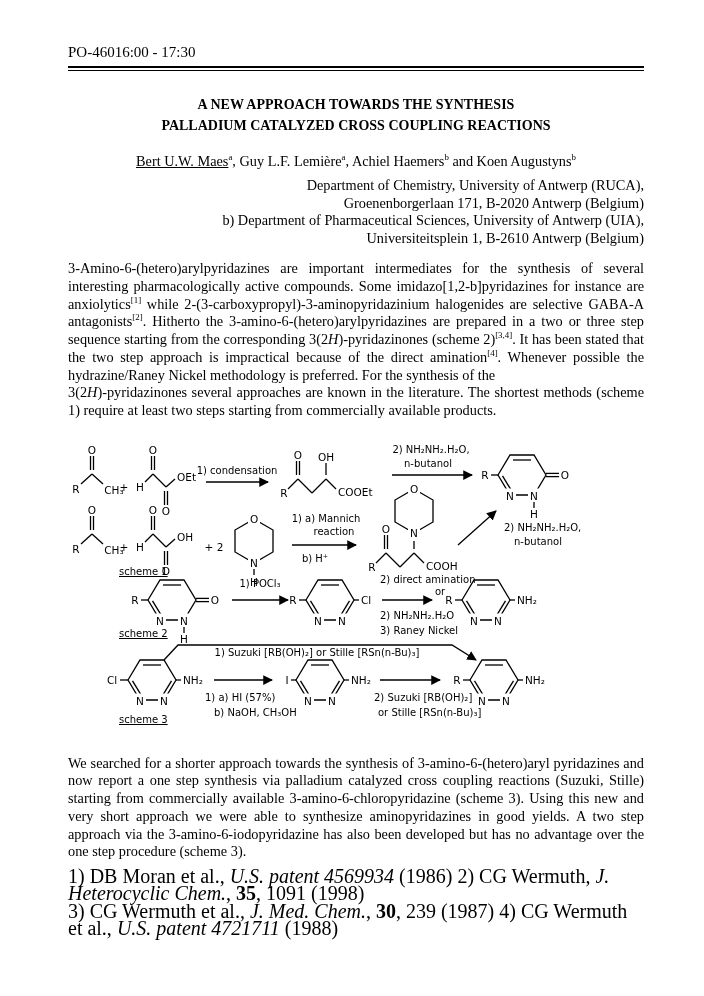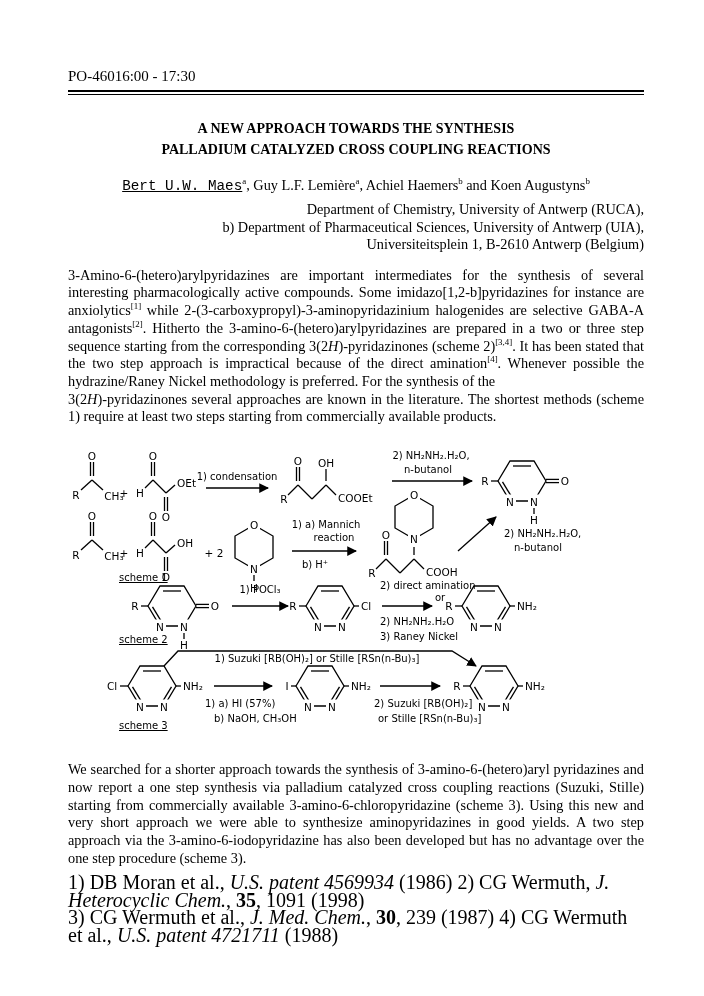--- a/index.html
+++ b/index.html
@@ -1,39 +1,39 @@
 <!DOCTYPE html>
 <html><head>
 <meta charset="utf-8">
 <style>
   html,body{margin:0;padding:0;background:#fff;}
   body{width:704px;height:996px;overflow:hidden;color:#000;
        font-family:"Liberation Serif","DejaVu Serif",serif;}
-  .page{width:704px;height:996px;box-sizing:border-box;padding:68px 60px 0 68px;}
+  .page{width:704px;height:996px;box-sizing:border-box;padding:44px 60px 0 68px;}
 
   
   .hdr{display:flex;align-items:baseline;font-size:15px;}
   .hdr .code{flex:none;}
   .hdr .hdate{flex:1;text-align:center;}
   .hdr .sc{font-variant:small-caps;letter-spacing:0.2px;}
   .hdr sup{font-size:9px;}
   .hdr .time{flex:none;}
   .rule{margin-top:5px;height:2px;border-top:2.5px solid #000;border-bottom:1px solid #000;}
 
   
   .title{margin-top:23px;text-align:center;font-weight:bold;font-size:14px;line-height:21px;}
   .authors{margin-top:17px;text-align:center;font-size:14.3px;}
   .affil{margin-top:7px;text-align:right;font-size:14.3px;line-height:17.6px;}
 
   
   p.bodytext{margin:13px 0 0 0;text-align:justify;font-size:14.3px;line-height:17.7px;}
   .seg-sup{vertical-align:super;font-size:0.62em;line-height:0;}
   .seg-i{font-style:italic;}
   .seg-b{font-weight:bold;}
-  .seg-u{text-decoration:underline;font-family:Liberation Mono, monospace;}
+  .seg-u{text-decoration:underline;}
 
   
   .refs{margin-top:7px;font-size:20px;line-height:17.4px;}
 
   
   .schemes{margin-top:3px;margin-left:-6px;}
   #scheme-svg line{stroke:#000;stroke-width:1.3px;}
   #scheme-svg .ring,#scheme-svg .ap{fill:none;stroke:#000;stroke-width:1.3px;}
   #scheme-svg rect{fill:#fff;stroke:none;}
   #scheme-svg text{font-family:"DejaVu Sans",sans-serif;font-size:10px;fill:#000;}
@@ -56,20 +56,21 @@
 
   <div class="title">
     <div>A NEW APPROACH TOWARDS THE SYNTHESIS</div>
     <div>PALLADIUM CATALYZED CROSS COUPLING REACTIONS</div>
   </div>
 
   <div class="authors"><span class="seg-u">Bert U.W. Maes</span><span class="seg-sup">a</span><span>, Guy L.F. Lemière</span><span class="seg-sup">a</span><span>, Achiel Haemers</span><span class="seg-sup">b</span><span> and Koen Augustyns</span><span class="seg-sup">b</span></div>
 
   <div class="affil">
     <div>Department of Chemistry, University of Antwerp (RUCA),</div>
+    <div>Groenenborgerlaan 171, B-2020 Antwerp (Belgium)</div>
     <div>b) Department of Pharmaceutical Sciences, University of Antwerp (UIA),</div>
     <div>Universiteitsplein 1, B-2610 Antwerp (Belgium)</div>
   </div>
 
   <p class="bodytext"><span>3-Amino-6-(hetero)arylpyridazines are important intermediates for the synthesis of several interesting pharmacologically active compounds.  Some imidazo[1,2-b]pyridazines for instance are anxiolytics</span><span class="seg-sup">[1]</span><span> while 2-(3-carboxypropyl)-3-aminopyridazinium halogenides are selective GABA-A antagonists</span><span class="seg-sup">[2]</span><span>. Hitherto the 3-amino-6-(hetero)arylpyridazines are prepared in a two or three step sequence starting from the corresponding 3(2</span><span class="seg-i">H</span><span>)-pyridazinones (scheme 2)</span><span class="seg-sup">[3,4]</span><span>. It has been stated that the two step approach is impractical because of the direct amination</span><span class="seg-sup">[4]</span><span>. Whenever possible the hydrazine/Raney Nickel methodology is preferred. For the synthesis of the</span><br><span>3(2</span><span class="seg-i">H</span><span>)-pyridazinones several approaches are known in the literature. The shortest methods (scheme 1) require at least two steps starting from commercially available products.</span></p>
 
   <div class="schemes">
   <svg id="scheme-svg" width="600" height="315" viewBox="0 0 600 315">
     <defs>
       <marker id="ah" viewBox="0 0 10 10" refX="9" refY="5" markerWidth="7.5" markerHeight="7.5" orient="auto-start-reverse">

